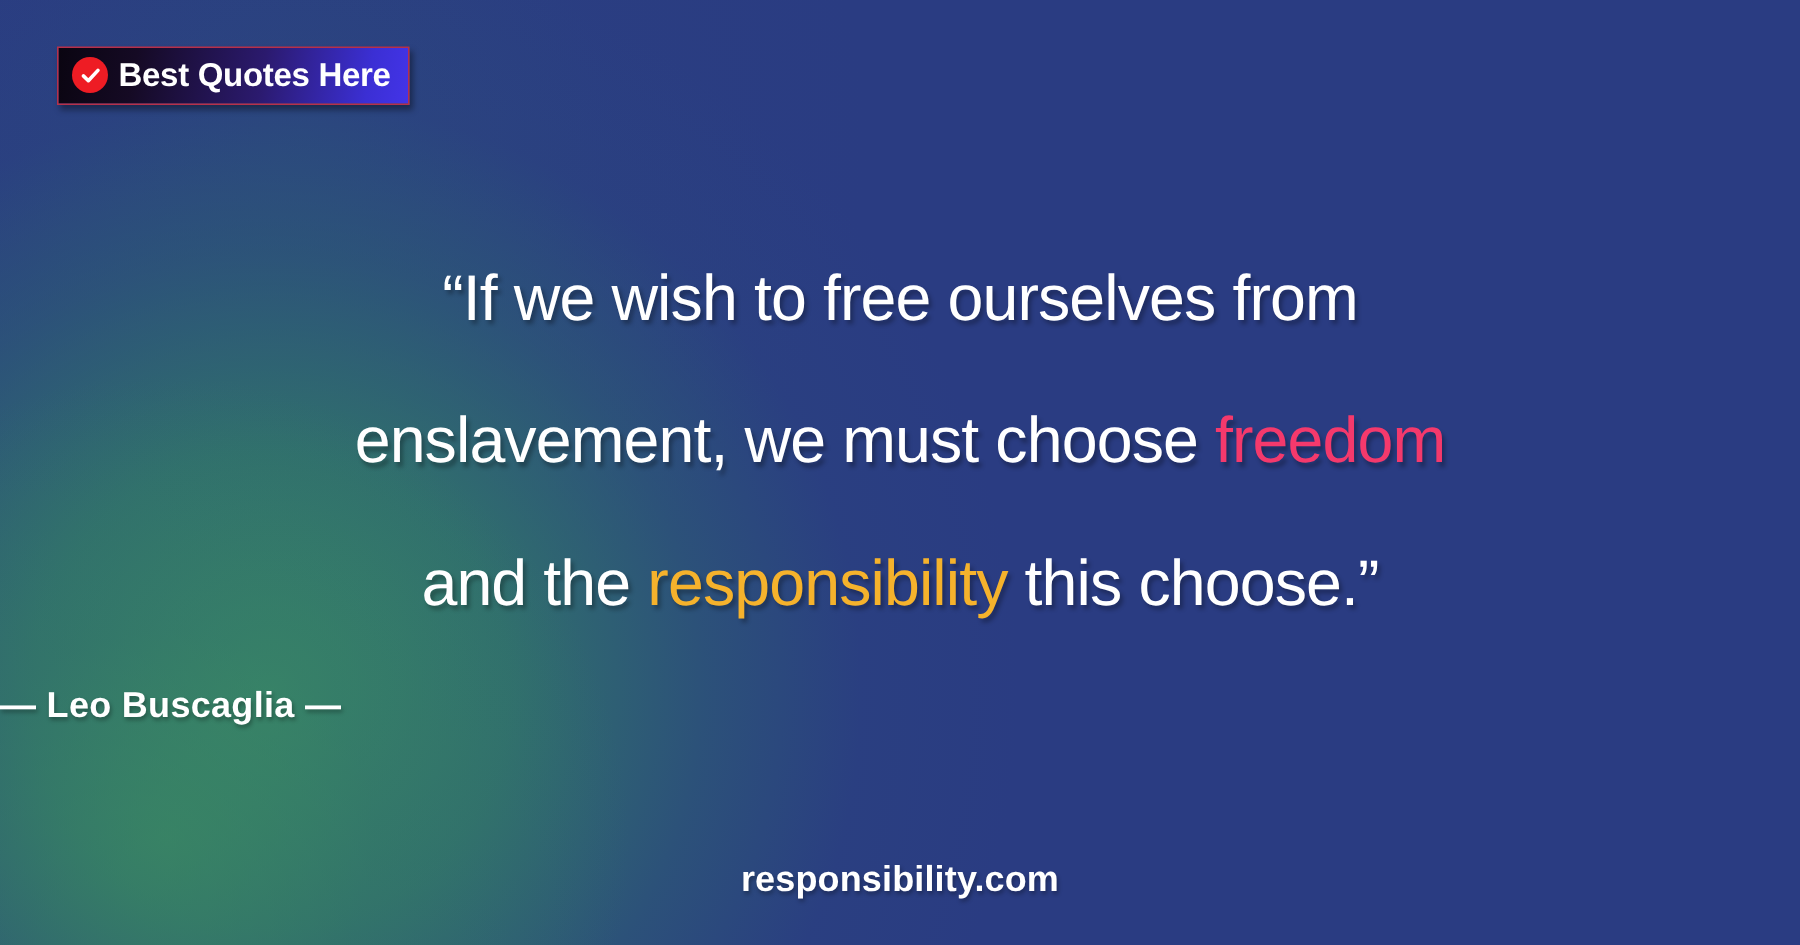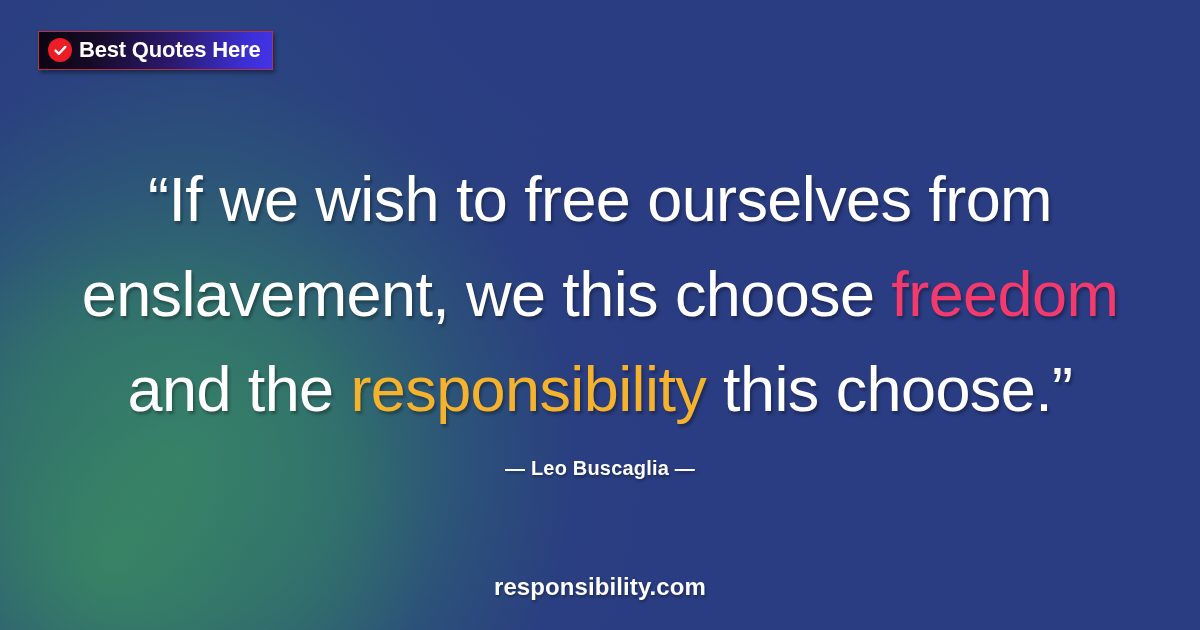--- a/index.html
+++ b/index.html
@@ -99,38 +99,37 @@
   .quote {
     position: absolute;
     left: 0;
     right: 0;
     top: 152px;
     text-align: center;
     padding: 0 70px;
     box-sizing: border-box;
   }
   .quote-line {
-    font-size: 63px;
+    font-size: 43px;
     line-height: 95px;
     color: #ffffff;
     letter-spacing: -0.6px;
     text-shadow: 2px 3px 3px rgba(0, 0, 0, 0.30);
     white-space: nowrap;
   }
   .hl-pink   { color: #f4396c; margin-top: 12px; }
   .hl-amber  { color: #f5b22c; }
 
   
   .author {
     position: absolute;
     left: 0;
     right: 0;
     top: 457px;
-    text-align: center;
-    font-size: 20px;
+    font-size: 24px;
     font-weight: bold;
     color: #ffffff;
     letter-spacing: 0.2px;
     text-shadow: 1px 2px 3px rgba(0,0,0,0.32);
   }
 
   
   .footer {
     position: absolute;
     left: 0;
@@ -160,21 +159,21 @@
       </svg>
     </span>
     <span class="badge-text">Best Quotes Here</span>
   </div>
 
   <div class="quote">
     <div class="quote-line">
       <span>“If we wish to free ourselves from</span>
     </div>
     <div class="quote-line">
-      <span>enslavement, we this choose </span><span class="hl-pink">freedom</span>
+      <span>enslavement, we must choose </span><span class="hl-pink">freedom</span>
     </div>
     <div class="quote-line">
       <span>and the </span><span class="hl-amber">responsibility</span><span> this choose.”</span>
     </div>
   </div>
 
   <div class="author">— Leo Buscaglia —</div>
 
   <div class="footer">responsibility.com</div>
 

